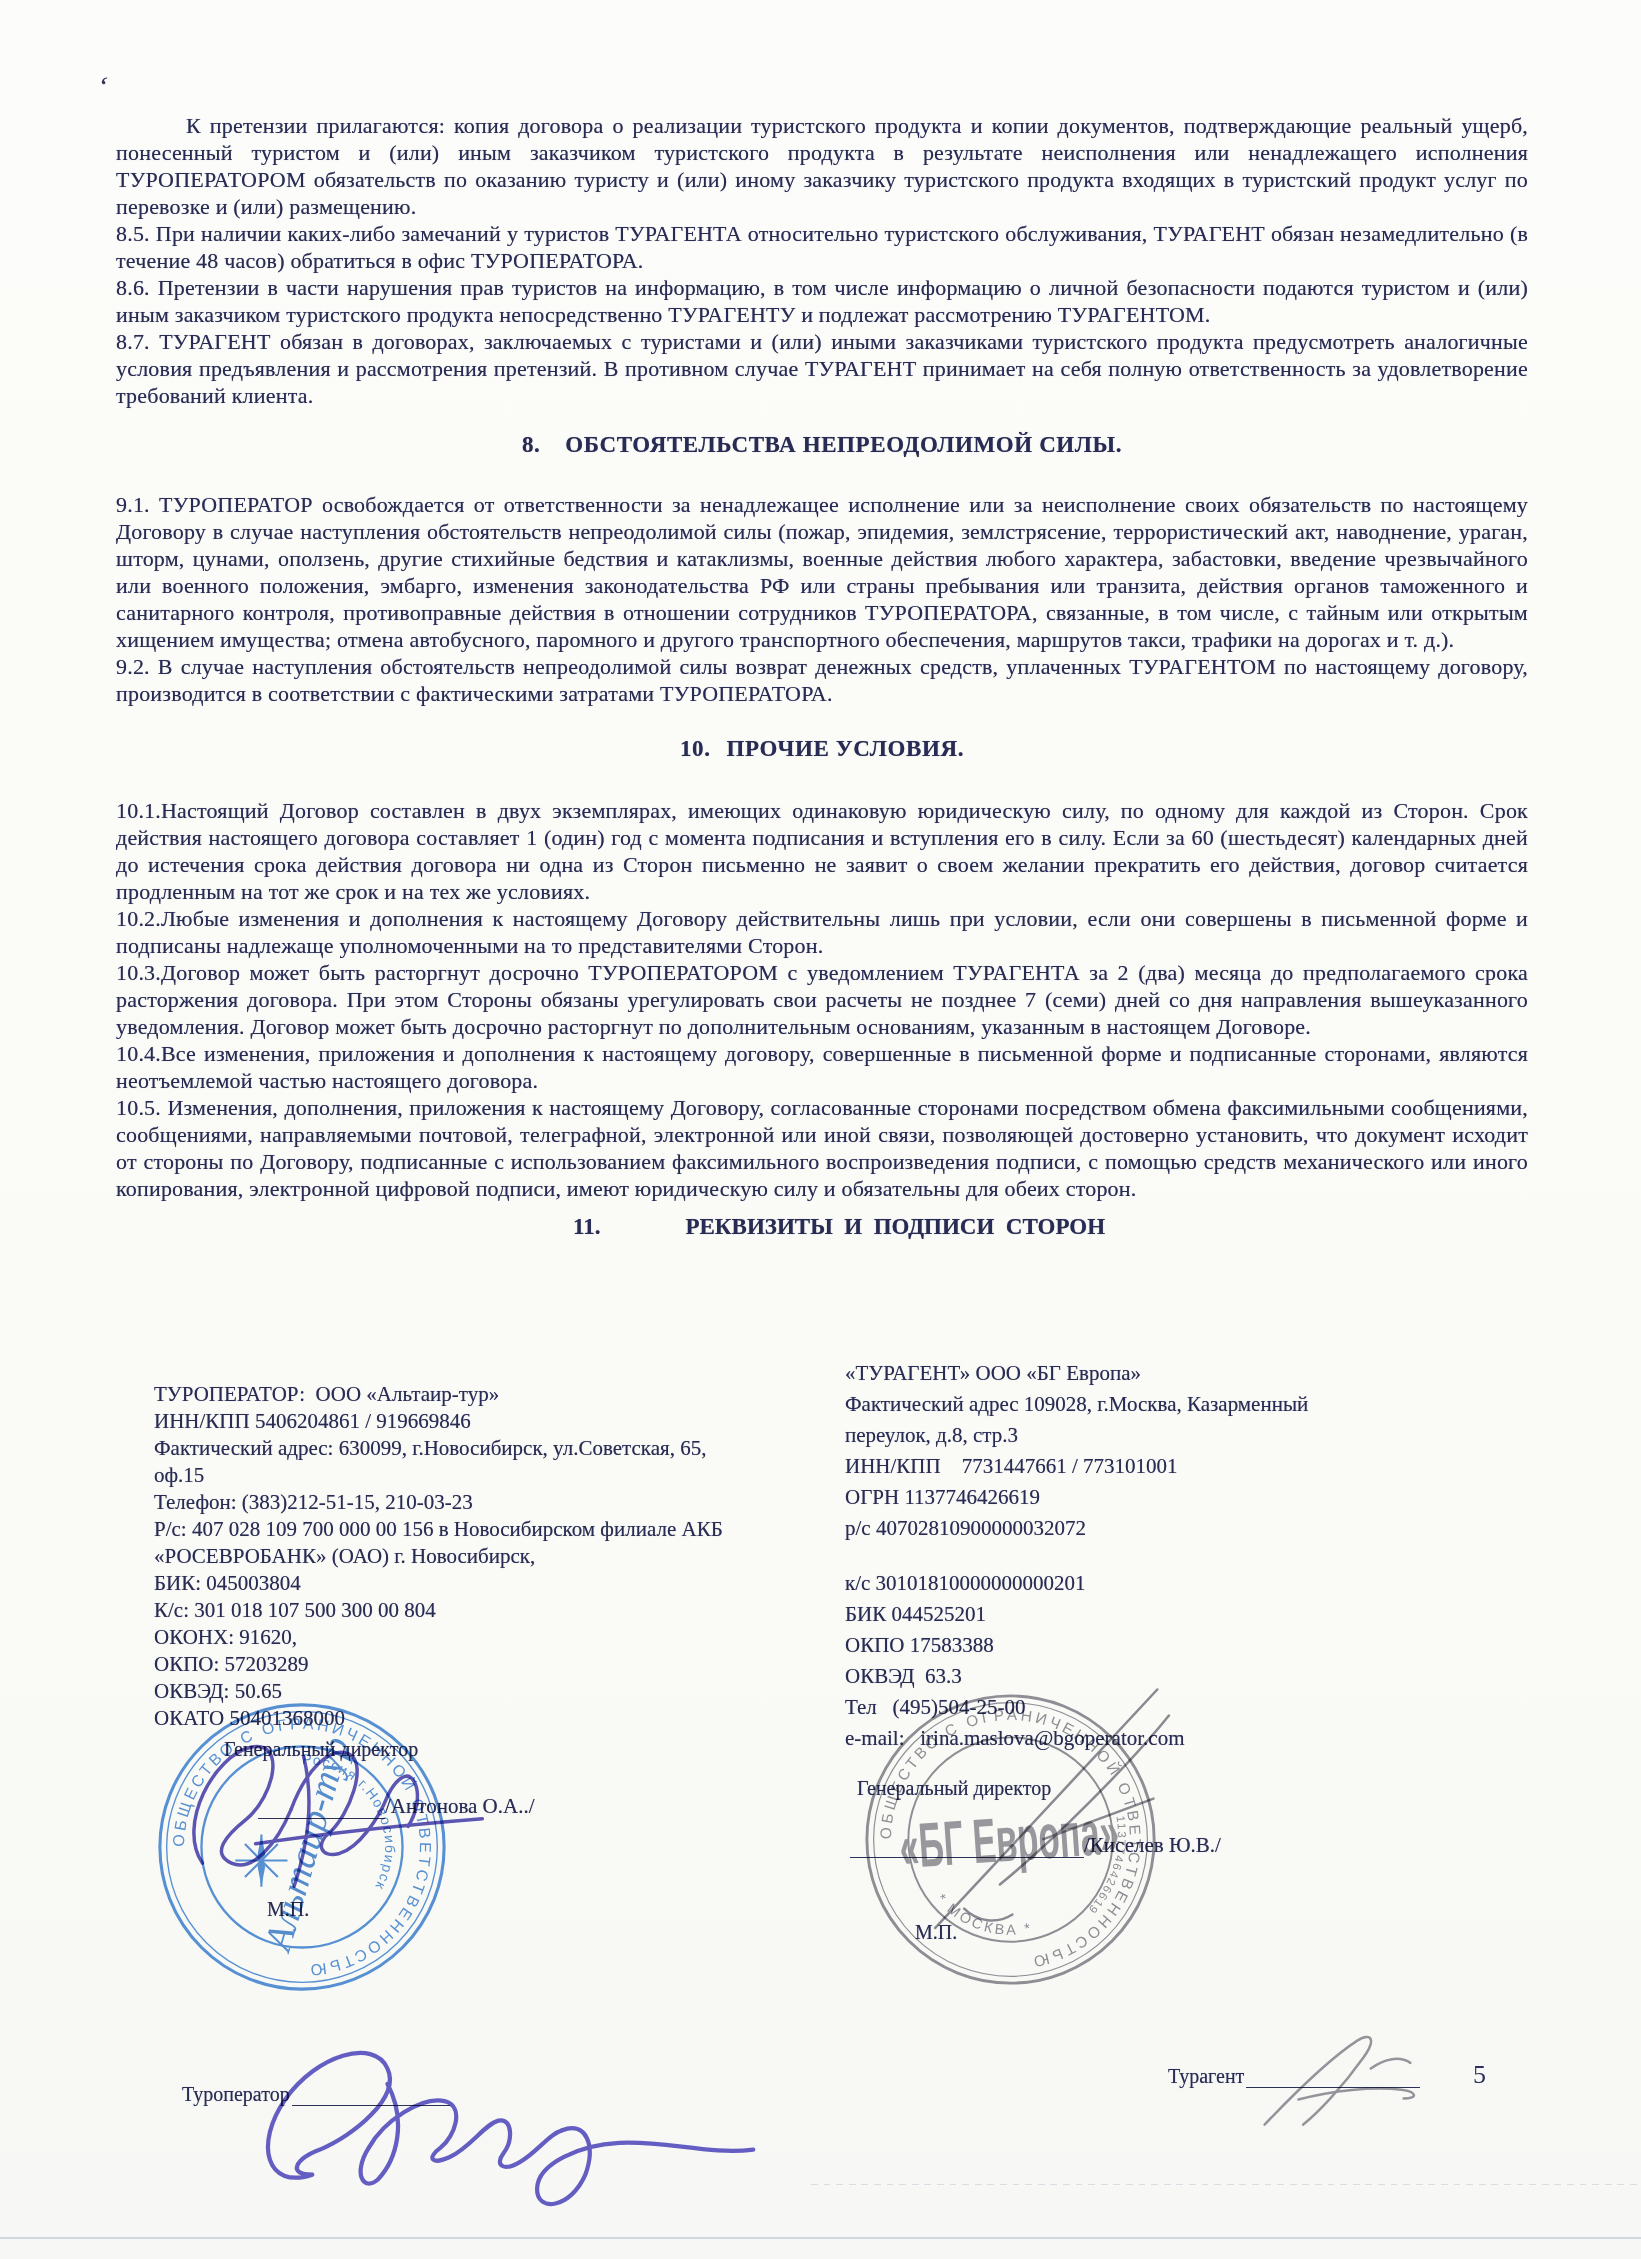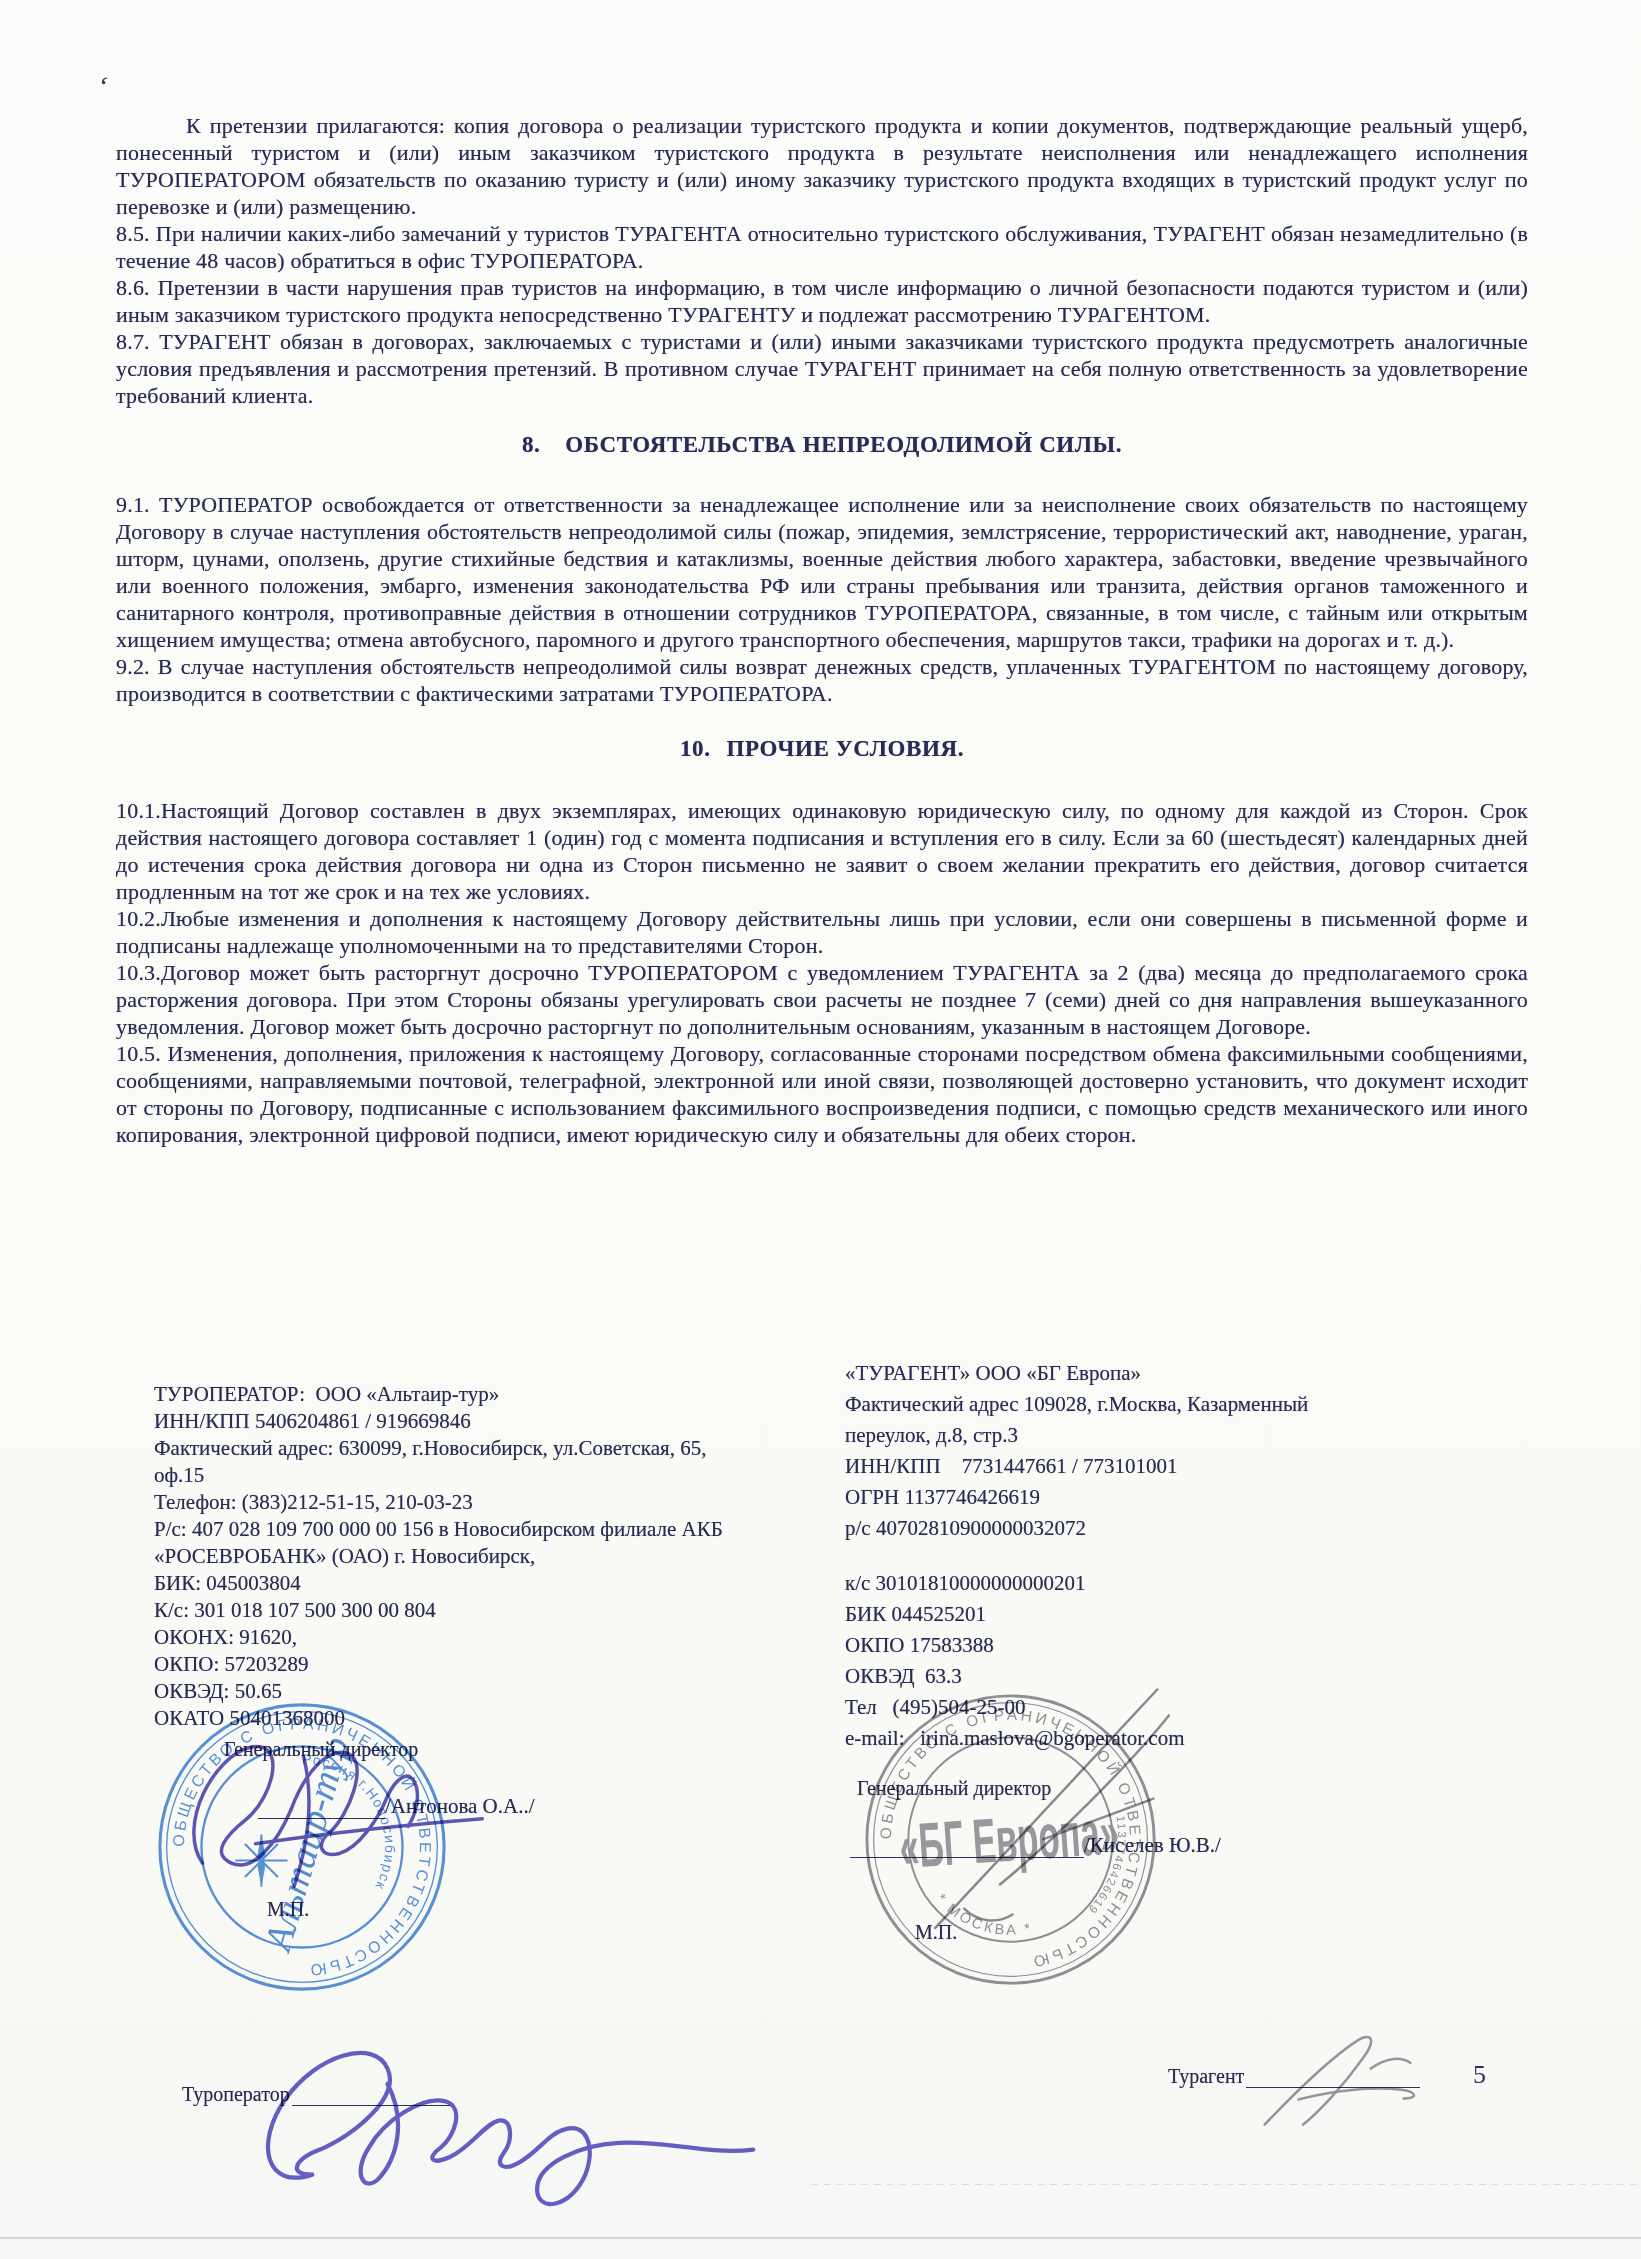--- a/index.html
+++ b/index.html
@@ -72,22 +72,27 @@
     <p>9.2. В случае наступления обстоятельств непреодолимой силы возврат денежных средств, уплаченных ТУРАГЕНТОМ по настоящему договору, производится в соответствии с фактическими затратами ТУРОПЕРАТОРА.</p>
 
     <div class="section-heading heading-10">
       <span>10.</span>
       <span>ПРОЧИЕ УСЛОВИЯ.</span>
     </div>
 
     <p>10.1.Настоящий Договор составлен в двух экземплярах, имеющих одинаковую юридическую силу, по одному для каждой из Сторон. Срок действия настоящего договора составляет 1 (один) год с момента подписания и вступления его в силу. Если за 60 (шестьдесят) календарных дней до истечения срока действия договора ни одна из Сторон письменно не заявит о своем желании прекратить его действия, договор считается продленным на тот же срок и на тех же условиях.</p>
     <p>10.2.Любые изменения и дополнения к настоящему Договору действительны лишь при условии, если они совершены в письменной форме и подписаны надлежаще уполномоченными на то представителями Сторон.</p>
     <p>10.3.Договор может быть расторгнут досрочно ТУРОПЕРАТОРОМ с уведомлением ТУРАГЕНТА за 2 (два) месяца до предполагаемого срока расторжения договора. При этом Стороны обязаны урегулировать свои расчеты не позднее 7 (семи) дней со дня направления вышеуказанного уведомления. Договор может быть досрочно расторгнут по дополнительным основаниям, указанным в настоящем Договоре.</p>
+    <p>10.4.Все изменения, приложения и дополнения к настоящему договору, совершенные в письменной форме и подписанные сторонами, являются неотъемлемой частью настоящего договора.</p>
     <p>10.5. Изменения, дополнения, приложения к настоящему Договору, согласованные сторонами посредством обмена факсимильными сообщениями, сообщениями, направляемыми почтовой, телеграфной, электронной или иной связи, позволяющей достоверно установить, что документ исходит от стороны по Договору, подписанные с использованием факсимильного воспроизведения подписи, с помощью средств механического или иного копирования, электронной цифровой подписи, имеют юридическую силу и обязательны для обеих сторон.</p>
 
+    <div class="heading-11">
+      <span class="num">11.</span>
+      <span class="ttl">РЕКВИЗИТЫ  И  ПОДПИСИ  СТОРОН</span>
+    </div>
   </div>
 
   <div class="req req-left">
     <div>ТУРОПЕРАТОР:  ООО «Альтаир-тур»</div>
     <div>ИНН/КПП 5406204861 / 919669846</div>
     <div>Фактический адрес: 630099, г.Новосибирск, ул.Советская, 65,</div>
     <div>оф.15</div>
     <div>Телефон: (383)212-51-15, 210-03-23</div>
     <div>Р/с: 407 028 109 700 000 00 156 в Новосибирском филиале АКБ</div>
     <div>«РОСЕВРОБАНК» (ОАО) г. Новосибирск,</div>

